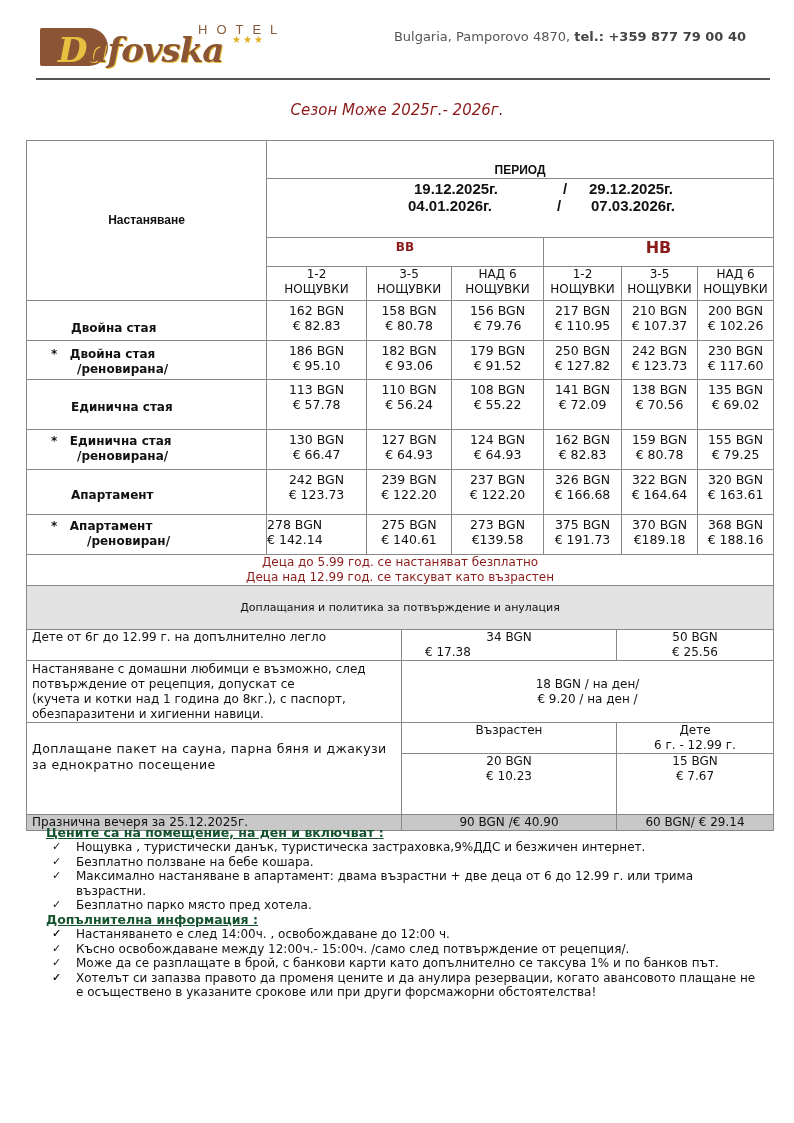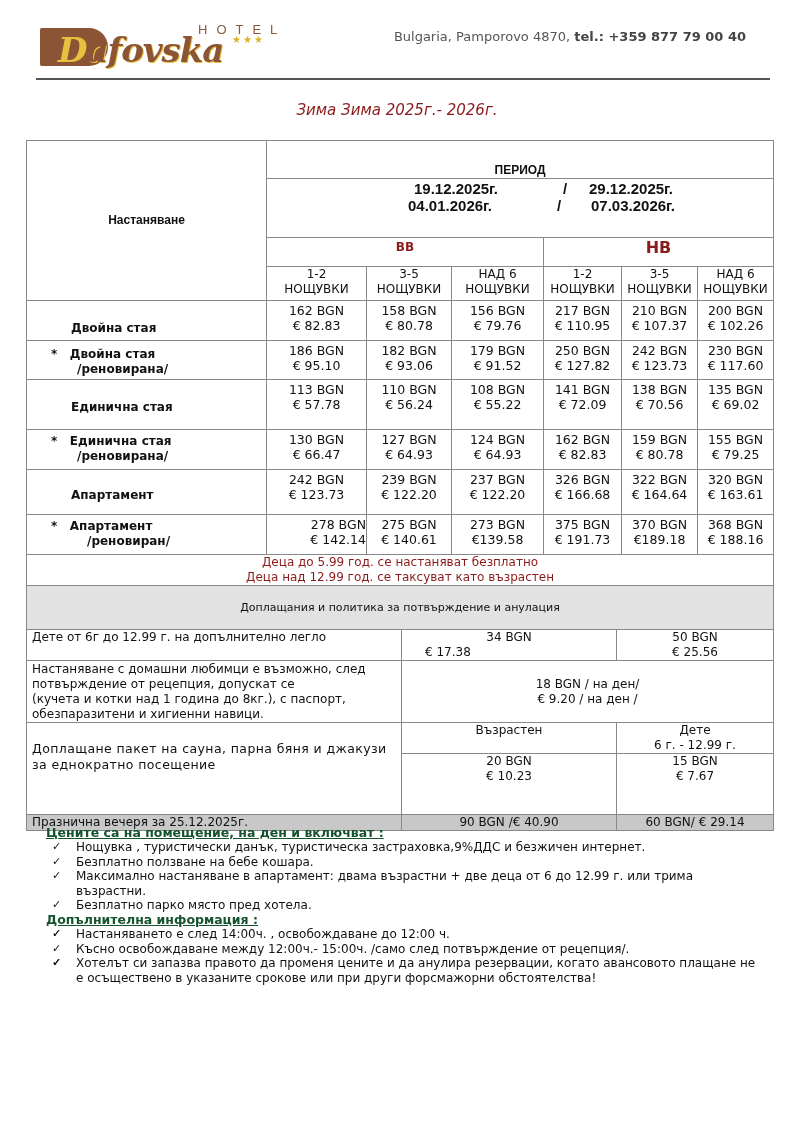--- a/index.html
+++ b/index.html
@@ -50,21 +50,21 @@
   <span class="script"><span class="first">D</span><span>afovska</span></span>
   <span class="hotel">HOTEL</span>
   <span class="stars">★★★</span>
 </div>
 
 <div class="abs contact">
   <div><span>Bulgaria, Pamporovo 4870, </span><b>tel.: +359 877 79 00 40</b></div>
 </div>
 <div class="abs hr"></div>
 
-<div class="abs season">Зима Зима 2025г.- 2026г.</div>
+<div class="abs season">Сезон Може 2025г.- 2026г.</div>
 
 <table class="price">
   <colgroup>
     <col style="width:240px">
       <col style="width:100px">
       <col style="width:85px">
       <col style="width:92px">
       <col style="width:78px">
       <col style="width:76px">
       <col style="width:76px">
@@ -263,21 +263,21 @@
         <td class="pc" style="font-size: 12.5px; text-align: center;">
           <span>320 BGN</span>
           <span>€ 163.61</span>
         </td>
       </tr>
       <tr style="height: 40px;">
         <td class="room" style="padding-top: 4px;">
           <div style="padding-left:24px;"><span>*</span>&nbsp;&nbsp;&nbsp;<span>Апартамент</span></div>
           <div style="padding-left:60px;">/реновиран/</div>
         </td>
-        <td class="pc" style="font-size: 12.5px; text-align: right;">
+        <td class="pc" style="font-size: 12.5px; text-align: left;">
           <span>278 BGN</span>
           <span>€ 142.14</span>
         </td>
         <td class="pc" style="font-size: 12.5px; text-align: center;">
           <span>275 BGN</span>
           <span>€ 140.61</span>
         </td>
         <td class="pc" style="font-size: 12.5px; text-align: center;">
           <span>273 BGN</span>
           <span>€139.58</span>
@@ -377,17 +377,17 @@
       <div class="li"><span class="chk">✓</span><span>Безплатно парко място пред хотела.</span></div>
     </div>
 </div>
 
 <div class="list" style="top:912px;">
   <div class="section-title">Допълнителна информация :</div>
   <div id="additional-items">
       <div class="li"><span class="chk">✓</span></div>
       <div class="li"><span class="chk">✓</span><span>Настаняването е след 14:00ч. , освобождаване до 12:00 ч.</span></div>
       <div class="li"><span class="chk">✓</span><span>Късно освобождаване между 12:00ч.- 15:00ч. /само след потвърждение от рецепция/.</span></div>
-      <div class="li"><span class="chk">✓</span></div>
+      <div class="li"><span class="chk">✓</span><span>Може да се разплащате в брой, с банкови карти като допълнително се таксува 1% и по банков път.</span></div>
       <div class="li"><span class="chk">✓</span></div>
       <div class="li"><span class="chk">✓</span><span>Хотелът си запазва правото да променя цените и да анулира резервации, когато авансовото плащане не е осъществено в указаните срокове или при други форсмажорни обстоятелства!</span></div>
     </div>
 </div>
 
 </body></html>

